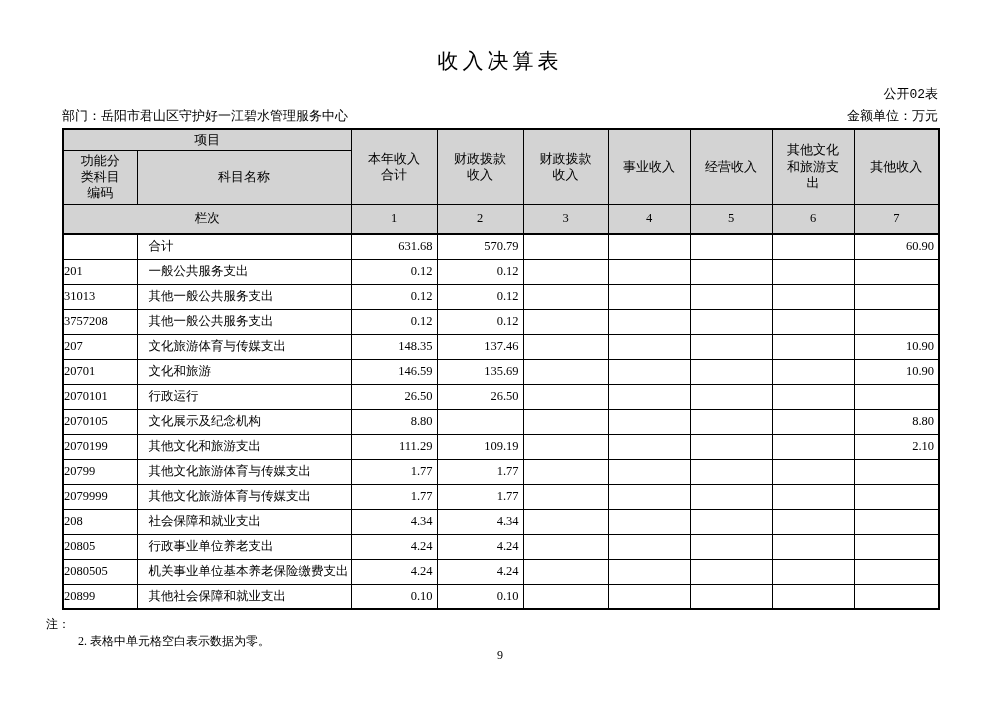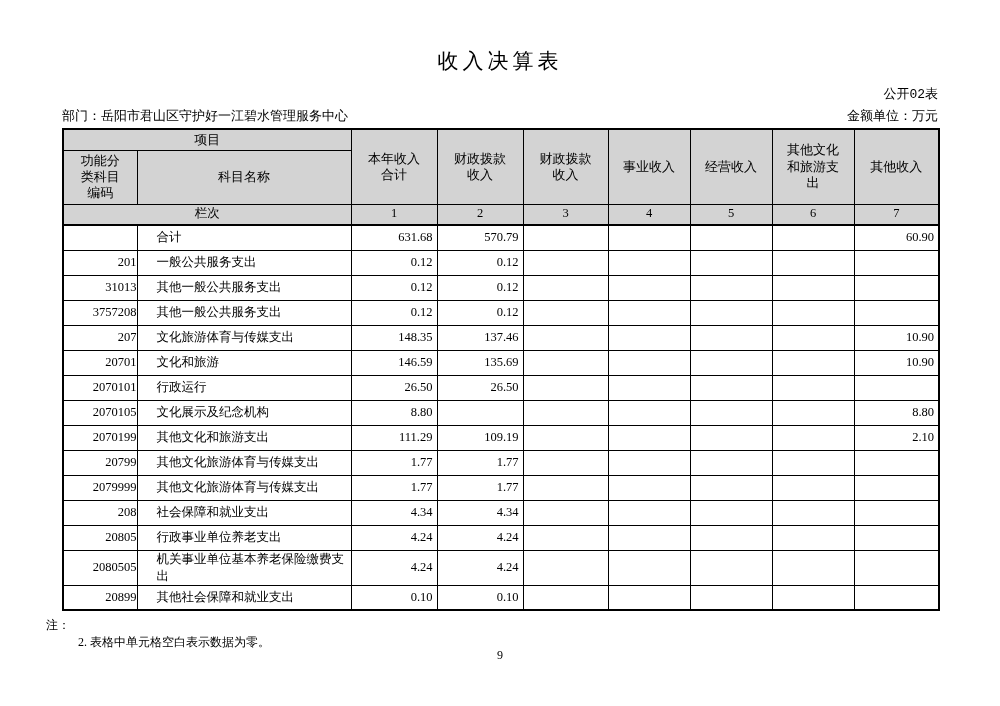--- a/index.html
+++ b/index.html
@@ -31,26 +31,26 @@
   table.report th, table.report td {
     border:1px solid #000; overflow:hidden;
   }
   thead th {
     background:var(--header-bg,#d3d3d3);
     font-weight:normal; font-size:13px; text-align:center;
     line-height:1.25; padding:1px 12px;
   }
   tr.h1 th { height:21px; }
   tr.h2 th { height:54px; }
-  tr.h3 th { height:21px; font-size:12.5px; }
+  tr.h3 th { height:30px; font-size:12.5px; }
   tr.h3 { border-bottom:2px solid #000; }
 
   tbody td { height:25px; font-size:12.5px; background:#fff; }
-  td.code { text-align:right; }
-  td.name { text-align:left; padding-left:19px; }
+  td.code { text-align:left; }
+  td.name { text-align:left; padding-left:11px; }
   td.num  { text-align:right; padding-right:4px; font-size:12.5px; }
 
   .notes { margin:6px 0 0 46px; font-size:12px; line-height:17px; }
   .note-first { display:flex; }
   .note-prefix { white-space:nowrap; }
   .note-second { margin-left:32px; }
 
   .page-number {
     position:absolute; left:0; width:1000px; top:648px;
     text-align:center; font-size:12px;

